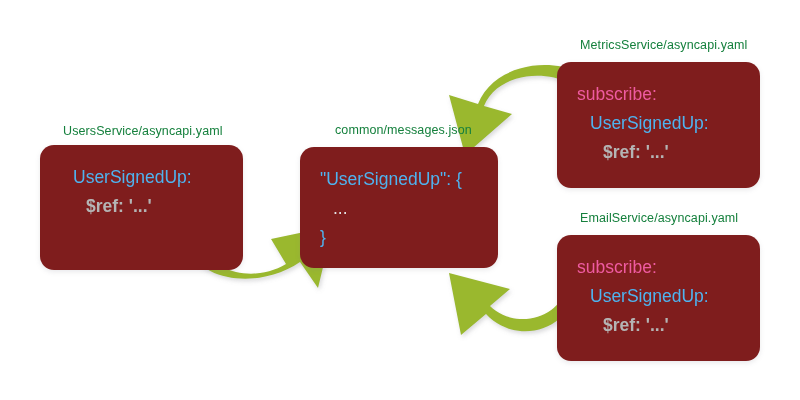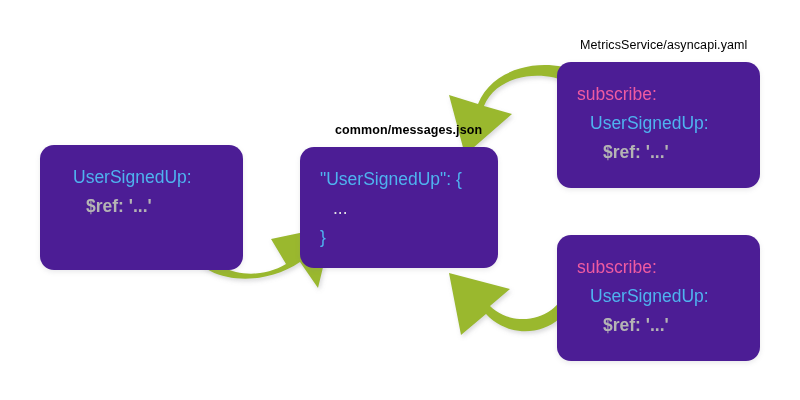--- a/index.html
+++ b/index.html
@@ -18,29 +18,29 @@
     width: 800px;
     height: 400px;
     background: #ffffff;
   }
 
   
   .caption {
     position: absolute;
     font-family: "Liberation Sans", sans-serif;
     font-size: 12.5px;
-    color: #000000;
+    color: #15803d;
     white-space: nowrap;
     letter-spacing: 0.1px;
   }
 
   
   .card {
     position: absolute;
-    background: #4c1d95;
+    background: #7f1d1d;
     border-radius: 14px;
     box-shadow: 0 2px 5px rgba(120,120,130,0.16);
     box-sizing: border-box;
     padding: 18px 20px 16px 20px;
   }
   .code-line {
     font-family: "Liberation Sans", sans-serif;
     font-size: 17.5px;
     line-height: 29px;
     white-space: pre;
@@ -97,38 +97,40 @@
       <path d="M 574 287
                C 574 328, 518 348, 486 314
                L 461 335
                L 449 273
                L 510 289
                L 490 306
                C 516 331, 561 318, 566 286 Z" fill="#9ab82e"></path>
     </g>
   </svg>
 
+  <div class="caption" style="left:63px; top:124px;">UsersService/asyncapi.yaml</div>
   <div class="card" style="left:40px; top:145px; width:203px; height:125px;">
     <div class="code-line kw-msg indent1">UserSignedUp:</div>
     <div class="code-line kw-ref indent2">$ref: '...'</div>
   </div>
 
-  <div class="caption" style="left:335px; top:123px;font-weight:bold;">common/messages.json</div>
+  <div class="caption" style="left:335px; top:123px;">common/messages.json</div>
   <div class="card" style="left:300px; top:147px; width:198px; height:121px;">
     <div class="code-line kw-msg">"UserSignedUp": {</div>
     <div class="code-line kw-dots indent1">...</div>
     <div class="code-line kw-msg">}</div>
   </div>
 
   <div class="caption" style="left:580px; top:38px;">MetricsService/asyncapi.yaml</div>
   <div class="card" style="left:557px; top:62px; width:203px; height:126px;">
     <div class="code-line kw-subscribe">subscribe:</div>
     <div class="code-line kw-msg indent1">UserSignedUp:</div>
     <div class="code-line kw-ref indent2">$ref: '...'</div>
   </div>
 
+  <div class="caption" style="left:580px; top:211px;">EmailService/asyncapi.yaml</div>
   <div class="card" style="left:557px; top:235px; width:203px; height:126px;">
     <div class="code-line kw-subscribe">subscribe:</div>
     <div class="code-line kw-msg indent1">UserSignedUp:</div>
     <div class="code-line kw-ref indent2">$ref: '...'</div>
   </div>
 
 </div>
 
 </body></html>

